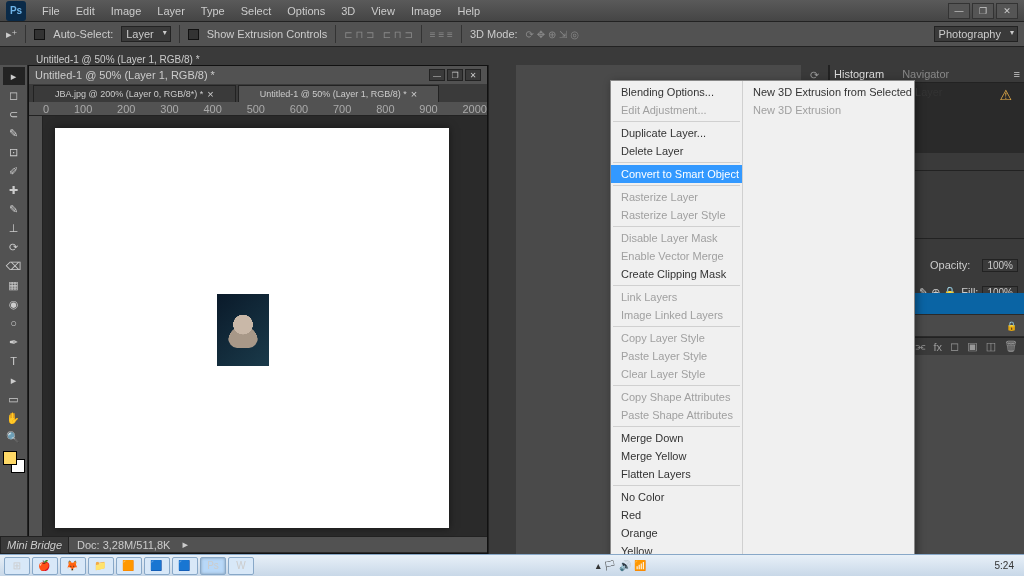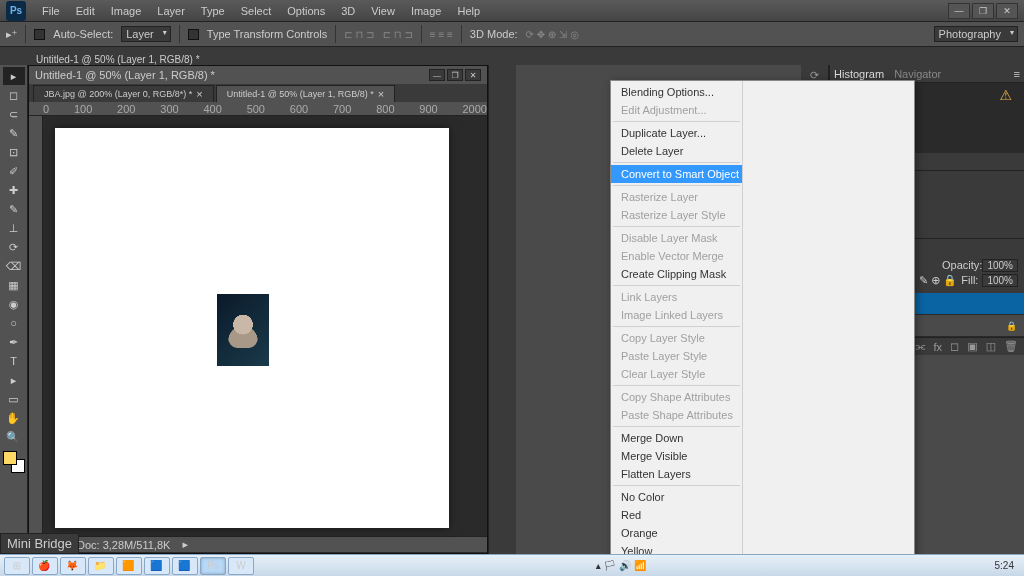--- a/index.html
+++ b/index.html
@@ -22,32 +22,32 @@
 .tool { width: 22px; height: 18px; display: flex; align-items: center; justify-content: center; margin-bottom: 1px; font-size: 11px; color: #ccc; }
 .tool.sel { background: #232323; }
 .swatches { margin-top: 4px; position: relative; width: 22px; height: 22px; }
 .swatch-fg { width: 14px; height: 14px; background: #ffd966; border: 1px solid #000; position: absolute; top: 0; left: 0; }
 .swatch-bg { width: 14px; height: 14px; background: #fff; border: 1px solid #000; position: absolute; bottom: 0; right: 0; }
 .docwin { position: relative; width: 460px; background: #2a2a2a; border: 1px solid #111; }
 .docwin-title { height: 18px; background: #525252; display: flex; align-items: center; padding: 0 6px; font-size: 10px; }
 .docwin-title .wctrl { margin-left: auto; display: flex; gap: 2px; }
 .docwin-title .wbtn { width: 16px; height: 12px; background: #3a3a3a; border: 1px solid #222; display: flex; align-items: center; justify-content: center; font-size: 8px; }
 .docwin-tabs { height: 18px; background: #3a3a3a; display: flex; padding: 0 4px; align-items: flex-end; }
-.docwin-tabs .doc-tab { font-size: 9px; padding: 2px 10px; }
+.docwin-tabs .doc-tab { font-size: 9px; padding: 2px 21px; }
 .ruler-h { height: 14px; background: #525252; border-bottom: 1px solid #222; font-size: 8px; color: #aaa; display: flex; align-items: center; padding-left: 14px; justify-content: space-between; }
 .canvas-area { height: 420px; background: #2a2a2a; display: flex; }
 .ruler-v { width: 14px; background: #525252; border-right: 1px solid #222; }
 .canvas { flex: 1; background: #2a2a2a; display: flex; align-items: flex-start; justify-content: flex-start; padding: 12px; }
 .page { width: 394px; height: 400px; background: #fff; box-shadow: 0 0 8px rgba(0,0,0,0.5); position: relative; }
 .photo { position: absolute; left: 162px; top: 166px; width: 52px; height: 72px; background: linear-gradient(135deg,#0a1a2a,#1a3a4a); display: flex; align-items: center; justify-content: center; }
 .photo::before { content: ""; width: 30px; height: 36px; background: radial-gradient(circle at 50% 35%, #c9b8a8 35%, transparent 36%), radial-gradient(circle at 50% 80%, #a89888 45%, transparent 46%); border-radius: 50% 50% 30% 30%; }
 .status { height: 16px; background: #525252; border-top: 1px solid #222; display: flex; align-items: center; font-size: 9px; padding: 0 6px; gap: 12px; }
-.mini-bridge { position: absolute; left: 0; bottom: 0; padding: 2px 6px; background: #3a3a3a; font-size: 13px; border: 1px solid #222; }
+.mini-bridge { position: absolute; left: 0; bottom: 0; padding: 2px 6px; background: #3a3a3a; font-size: 11px; border: 1px solid #222; font-style: italic; }
 .right-panels { margin-left: auto; width: 195px; background: #4a4a4a; display: flex; flex-direction: column; border-left: 1px solid #222; }
-.panel-tabrow { height: 18px; background: #3a3a3a; display: flex; align-items: center; padding: 0 4px; gap: 10px; font-size: 10px; border-bottom: 1px solid #222; }
+.panel-tabrow { height: 18px; background: #3a3a3a; display: flex; align-items: center; padding: 0 4px; gap: 18px; font-size: 10px; border-bottom: 1px solid #222; }
 .ptab { color: #888; }
 .ptab.on { color: #ddd; }
 .panel-body { background: #3a3a3a; flex-shrink: 0; }
 .icon-row { display: flex; gap: 6px; padding: 4px 6px; font-size: 11px; color: #999; }
 .warn { position: absolute; right: 12px; top: 84px; color: #f6b84a; font-size: 14px; }
 .layers-row { height: 22px; display: flex; align-items: center; padding: 0 6px; font-size: 10px; border-bottom: 1px solid #2a2a2a; gap: 6px; }
 .layer-sel { background: #0a64a4; color: #fff; }
 .layer-thumb { width: 20px; height: 16px; background: #fff; border: 1px solid #000; }
 .lock { margin-left: auto; color: #aaa; font-size: 9px; }
 .panel-foot { height: 18px; background: #3a3a3a; border-top: 1px solid #222; display: flex; align-items: center; justify-content: flex-end; gap: 8px; padding: 0 6px; font-size: 10px; color: #999; }
@@ -93,21 +93,21 @@
 </div>
 
 <div class="options-bar">
   <span>▸⁺</span>
   <div class="opt-sep"></div>
   <div class="checkbox"></div>
   <span>Auto-Select:</span>
   <div class="dropdown">Layer</div>
   <div class="opt-sep"></div>
   <div class="checkbox"></div>
-  <span>Type Transform Controls</span>
+  <span>Show Extrusion Controls</span>
   <div class="opt-sep"></div>
   <div class="align-icons">⊏ ⊓ ⊐ &nbsp; ⊏ ⊓ ⊐</div>
   <div class="opt-sep"></div>
   <div class="align-icons">≡ ≡ ≡</div>
   <div class="opt-sep"></div>
   <span>3D Mode:</span>
   <div class="align-icons">⟳ ✥ ⊕ ⇲ ◎</div>
   <div style="margin-left:auto" class="dropdown">Photography</div>
 </div>
 
@@ -208,21 +208,21 @@
     <div class="icon-row">▣ ◨ ◧ ◩ ◪ ▥</div>
   </div>
   <div class="panel-tabrow">
     <span class="ptab on">els</span>
     <span class="ptab">Paths</span>
   </div>
   <div class="panel-body" style="height:18px">
     <div class="icon-row" style="font-size:9px">◫ ◉ T ⬚ ◐</div>
   </div>
   <div class="panel-body" style="height:36px;padding:2px 6px;font-size:10px">
-    <div style="display:flex;justify-content:flex-end;gap:0;margin-bottom:2px">
+    <div style="display:flex;justify-content:flex-end;gap:12px;margin-bottom:14px">
       <span>Opacity:</span>
       <span class="opt-field">100%</span>
     </div>
     <div style="display:flex;justify-content:flex-end;gap:4px">
       <span>▦ ✎ ⊕ 🔒</span>
       <span>Fill:</span>
       <span class="opt-field">100%</span>
     </div>
   </div>
   <div class="layers-row layer-sel">
@@ -268,30 +268,32 @@
       <div class="ctx-item disabled">Image Linked Layers</div>
       <div class="ctx-sep"></div>
       <div class="ctx-item disabled">Copy Layer Style</div>
       <div class="ctx-item disabled">Paste Layer Style</div>
       <div class="ctx-item disabled">Clear Layer Style</div>
       <div class="ctx-sep"></div>
       <div class="ctx-item disabled">Copy Shape Attributes</div>
       <div class="ctx-item disabled">Paste Shape Attributes</div>
       <div class="ctx-sep"></div>
       <div class="ctx-item">Merge Down</div>
-      <div class="ctx-item">Merge Visible</div>
+      <div class="ctx-item">Merge Yellow</div>
       <div class="ctx-item">Flatten Layers</div>
       <div class="ctx-sep"></div>
       <div class="ctx-item">No Color</div>
       <div class="ctx-item">Red</div>
       <div class="ctx-item">Orange</div>
       <div class="ctx-item">Yellow</div>
       <div class="ctx-item">Green</div>
     </div>
   <div class="ctx-col2" id="ctx-col2">
+      <div class="ctx-item">New 3D Extrusion from Selected Layer</div>
+      <div class="ctx-item disabled">New 3D Extrusion</div>
     </div>
 </div>
 
 <div class="taskbar">
   <div class="task-btn">⊞</div>
   <div class="task-btn">🍎</div>
   <div class="task-btn">🦊</div>
   <div class="task-btn">📁</div>
   <div class="task-btn">🟧</div>
   <div class="task-btn">🟦</div>

